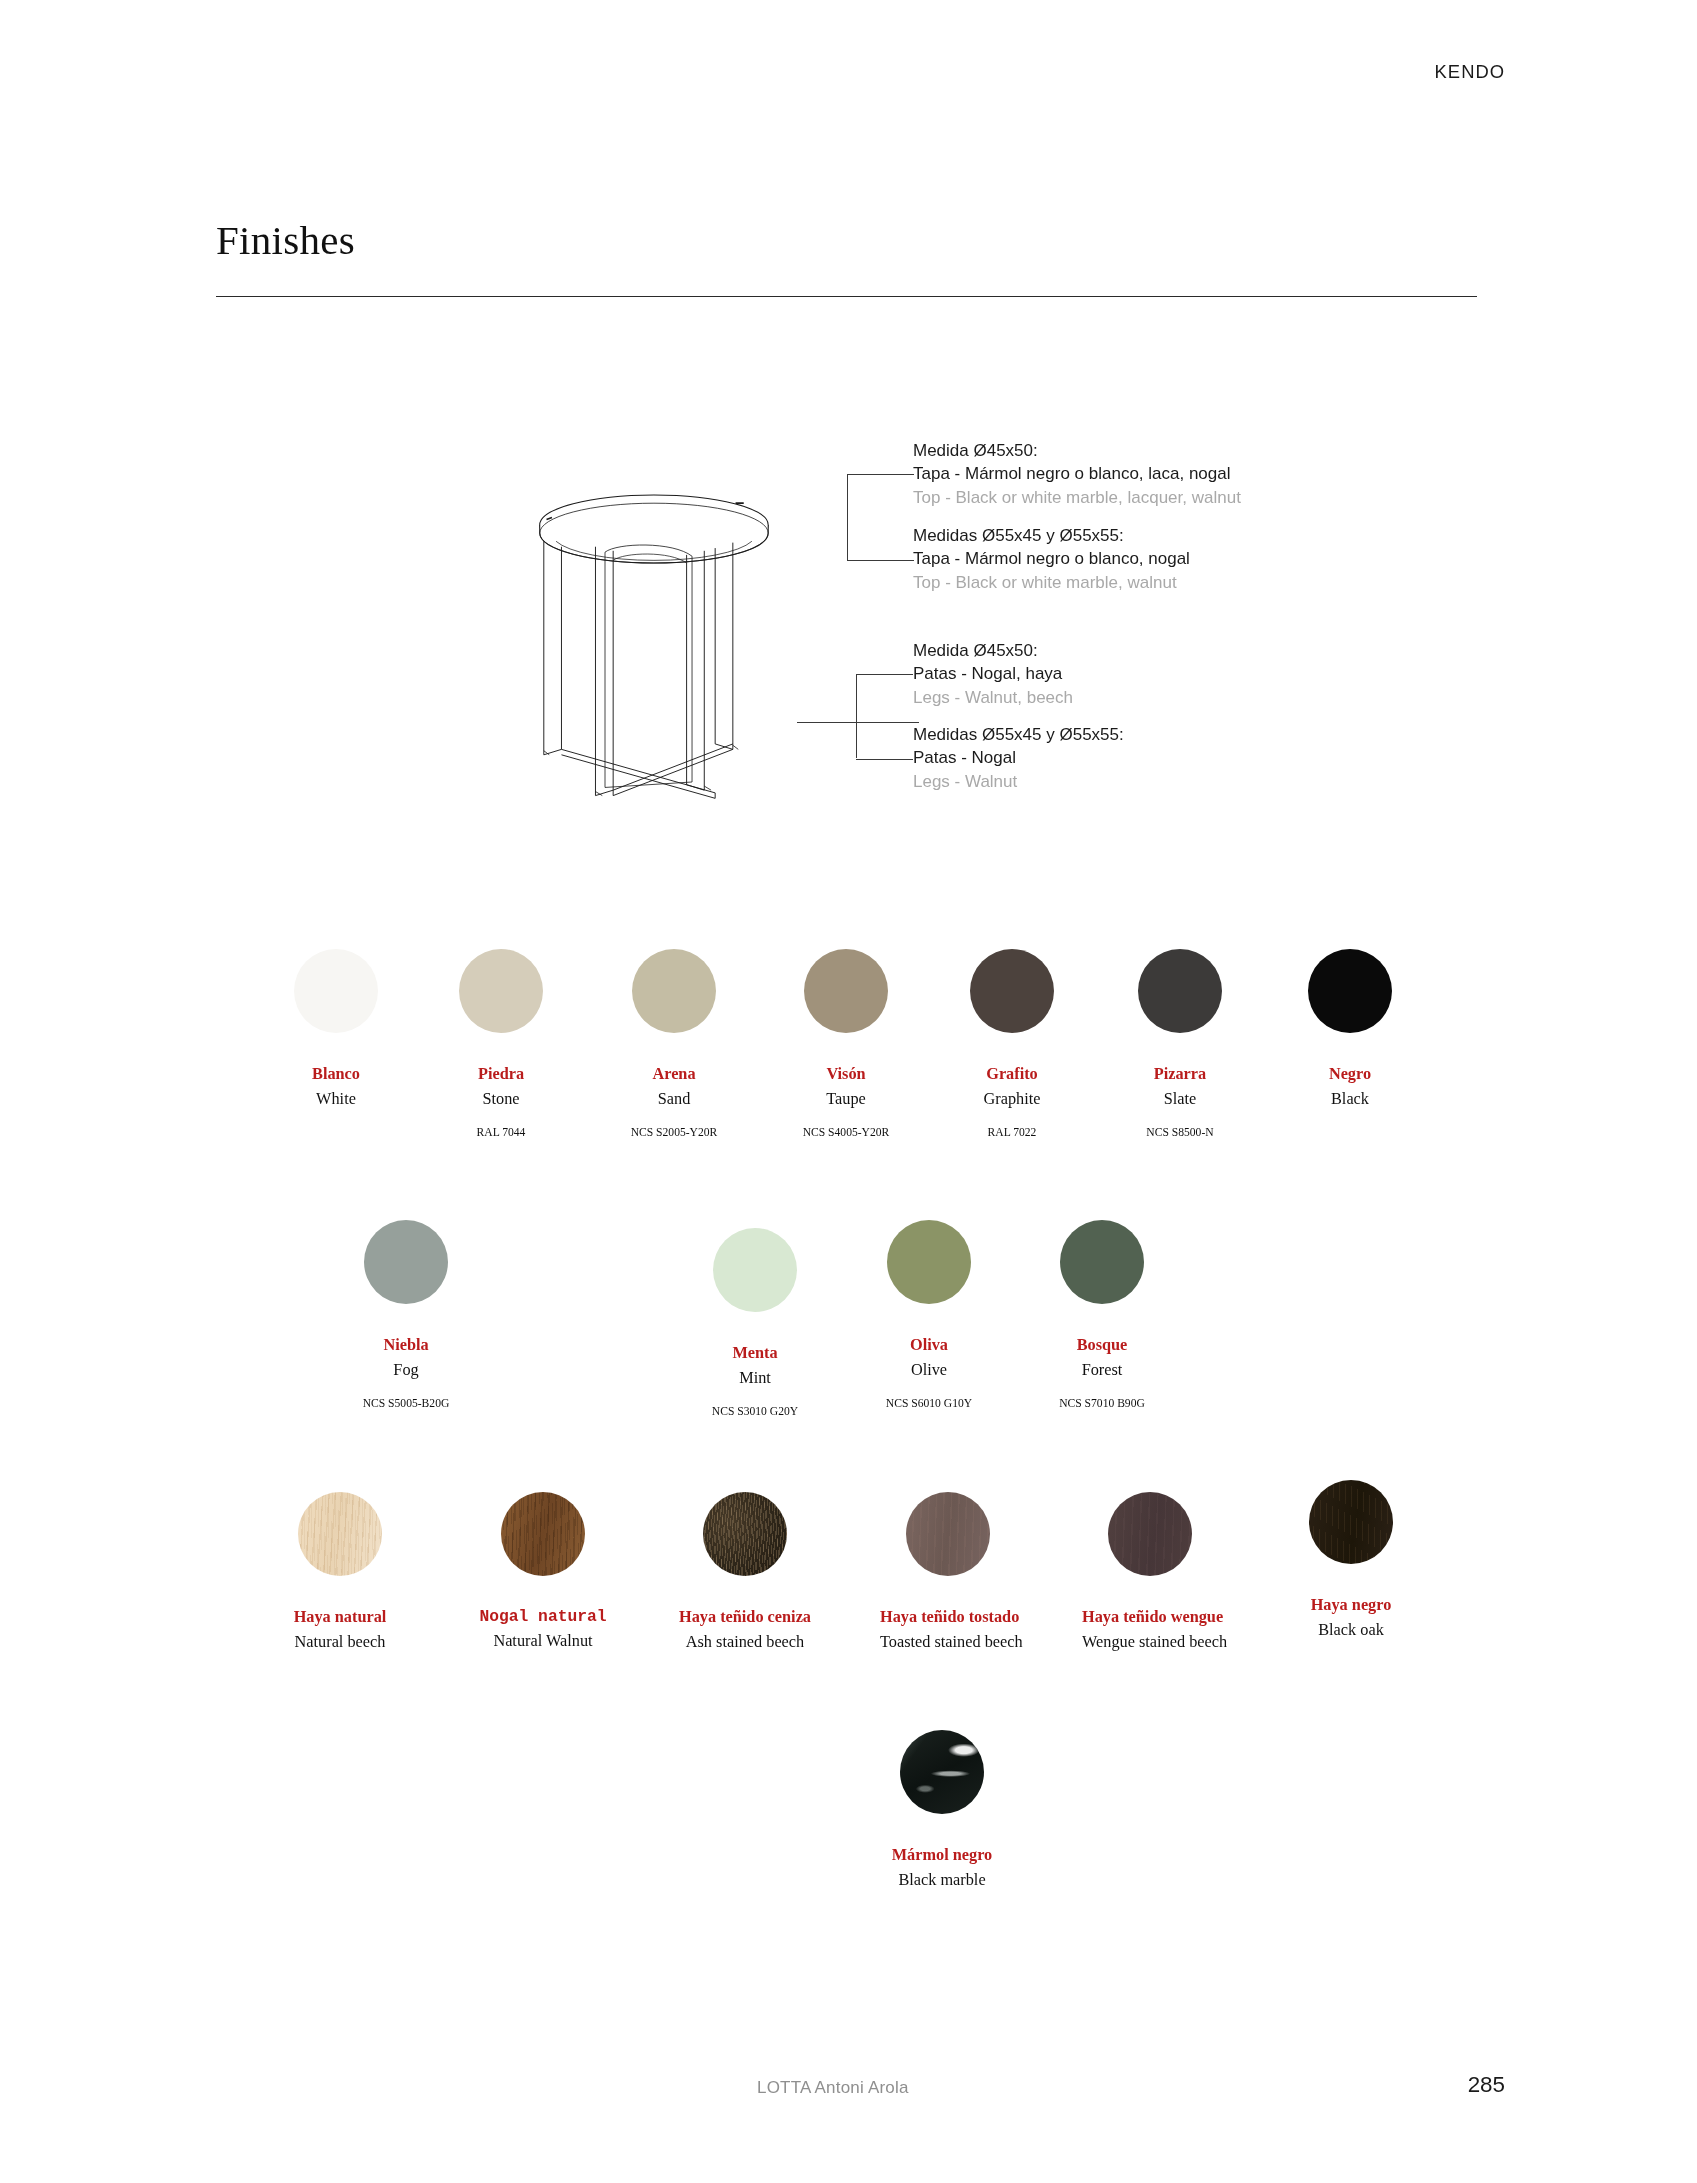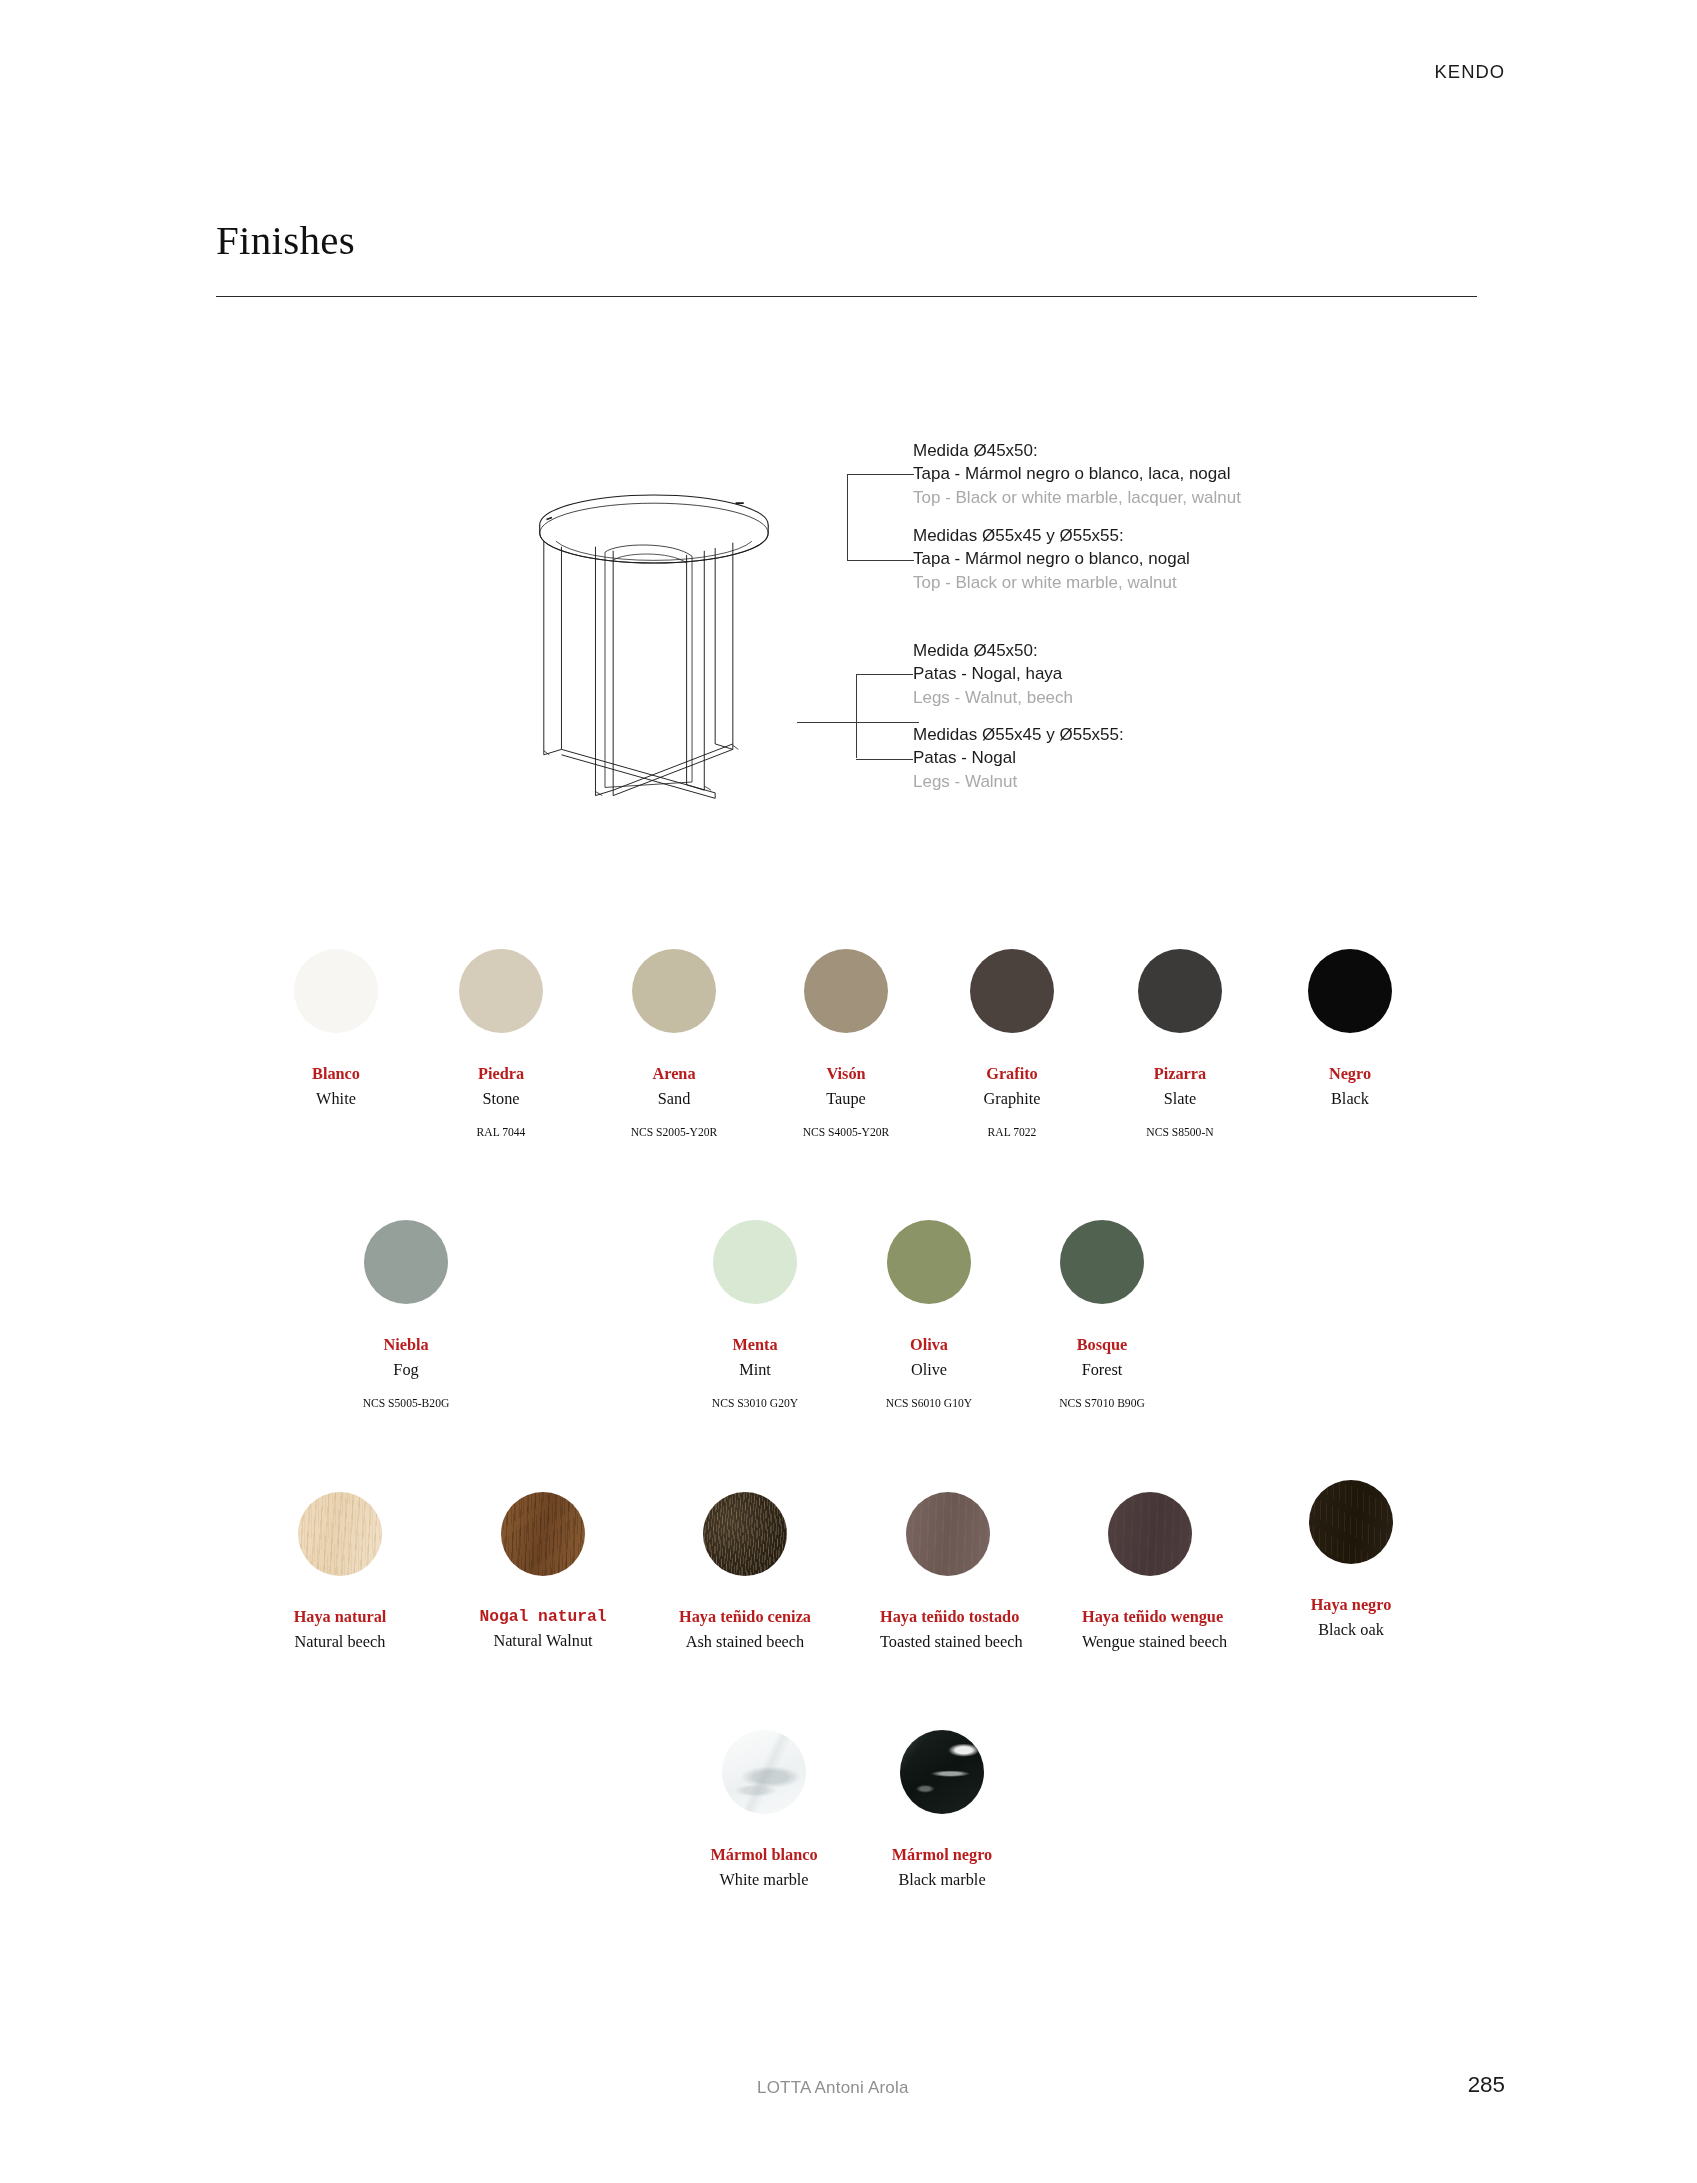--- a/index.html
+++ b/index.html
@@ -251,21 +251,21 @@
         <div class="sw-en">Black</div>
       </div>
     </div>
   <div class="swatch-row" id="row-lacquer-2" style="left:0; top:1220px; width:1698px; height:204px;">
       <div class="sw" style="left: 338px; top: 0px;">
         <div class="dot" style="background: rgb(150, 160, 155);"></div>
         <div class="sw-name" style="margin-top: 31px;">Niebla</div>
         <div class="sw-en">Fog</div>
         <div class="sw-code">NCS S5005-B20G</div>
       </div>
-      <div class="sw" style="left: 687px; top: 0px;">
+      <div class="sw" style="left: 687px; top: 8px;">
         <div class="dot" style="background: rgb(216, 232, 210);"></div>
         <div class="sw-name" style="margin-top: 31px;">Menta</div>
         <div class="sw-en">Mint</div>
         <div class="sw-code">NCS S3010 G20Y</div>
       </div>
       <div class="sw" style="left: 861px; top: 0px;">
         <div class="dot" style="background: rgb(139, 148, 102);"></div>
         <div class="sw-name" style="margin-top: 31px;">Oliva</div>
         <div class="sw-en">Olive</div>
         <div class="sw-code">NCS S6010 G10Y</div>
@@ -303,25 +303,20 @@
         <div class="sw-name" style="margin-top: 31px;">Haya teñido wengue</div>
         <div class="sw-en">Wengue stained beech</div>
       </div>
       <div class="sw" style="left: 1283px; top: -12.2px;">
         <div class="dot tex-blackoak"></div>
         <div class="sw-name" style="margin-top: 31px;">Haya negro</div>
         <div class="sw-en">Black oak</div>
       </div>
     </div>
   <div class="swatch-row" id="row-marble" style="left:0; top:1730px; width:1698px; height:204px;">
-      <div class="sw" style="left: 696px; top: 0px;">
-        <div class="dot tex-whitemarble"></div>
-        <div class="sw-name" style="margin-top: 31px;">Mármol blanco</div>
-        <div class="sw-en">White marble</div>
-      </div>
       <div class="sw" style="left: 874px; top: 0px;">
         <div class="dot tex-blackmarble"></div>
         <div class="sw-name" style="margin-top: 31px;">Mármol negro</div>
         <div class="sw-en">Black marble</div>
       </div>
     </div>
 
   <div class="footer-credit">LOTTA Antoni Arola</div>
   <div class="footer-page">285</div>
 

